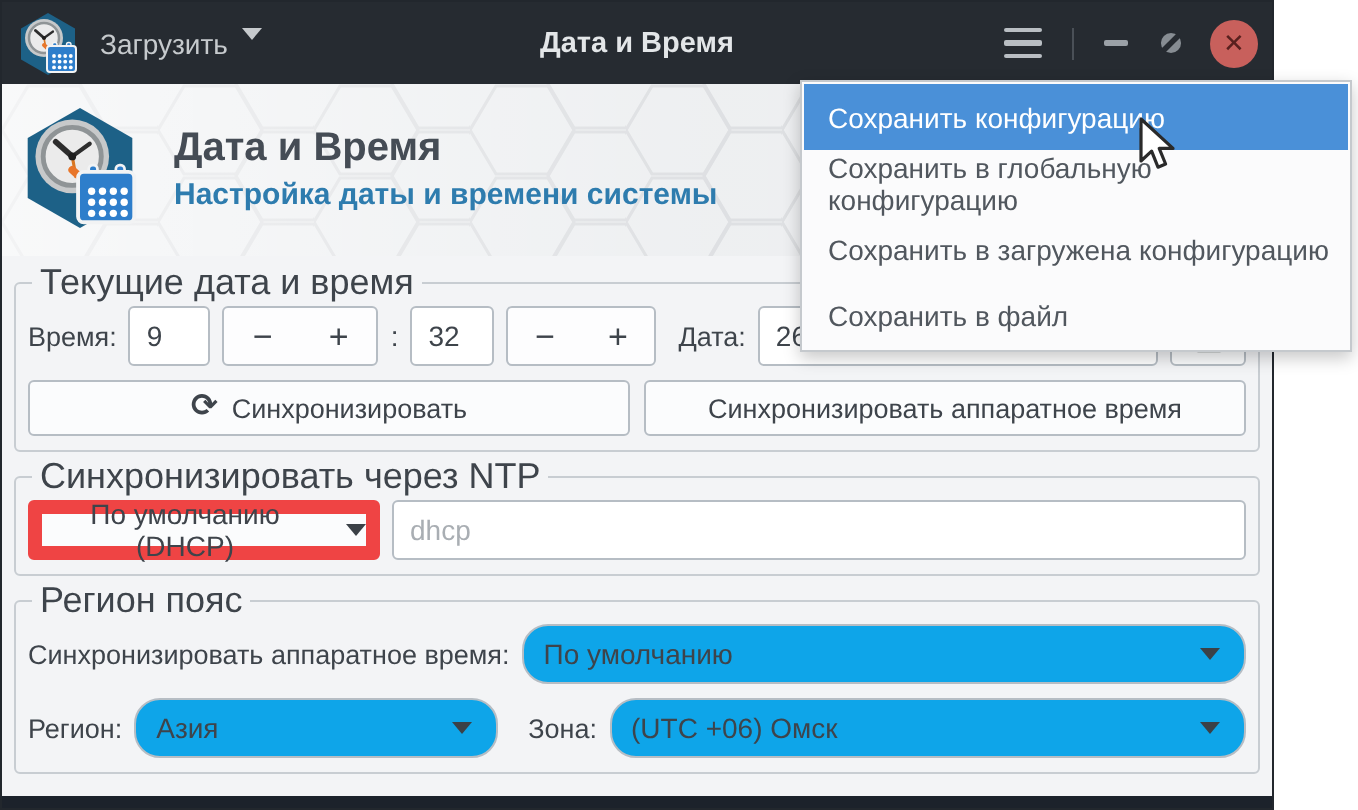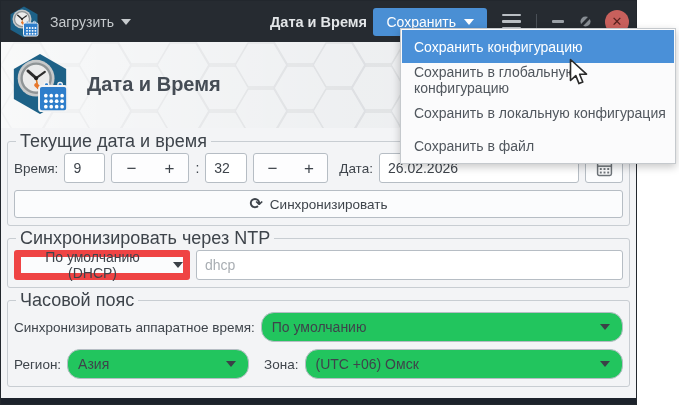--- a/index.html
+++ b/index.html
@@ -9,21 +9,21 @@
 
   
   .window { position:absolute; left:0; top:0; width:637px; height:405px;
             border:1px solid #22272d; background:#f3f4f6; }
 
   
   .titlebar { height:41px; background:#262b31; display:flex; align-items:center;
               padding:0 7px; position:relative; }
   .tb-left { display:flex; align-items:center; gap:10px; }
   .app-icon { width:32px; height:32px; }
-  .load-btn { display:flex; align-items:center; gap:7px; color:#c6cacd; font-size:14px; cursor:default; }
+  .load-btn { display:flex; align-items:flex-start; gap:7px; color:#c6cacd; font-size:14px; cursor:default; }
   .caret { width:0; height:0; border-left:5px solid transparent; border-right:5px solid transparent;
            border-top:6px solid currentColor; display:inline-block; }
   .tb-title { position:absolute; left:0; right:0; text-align:center; color:#e3e6e8;
               font-size:14.5px; font-weight:bold; pointer-events:none; }
   .tb-right { margin-left:auto; display:flex; align-items:center; gap:13px; position:relative; }
   .save-btn { background:#4a8fd4; color:#ffffff; border:none; border-radius:3px;
               height:28px; padding:0 13px; font-size:14px; display:flex; align-items:center; gap:8px;
               font-family:inherit; }
   .hamburger { display:flex; flex-direction:column; gap:4px; padding:2px; }
   .hamburger span { width:19px; height:2.5px; background:#b9bec3; border-radius:1px; }
@@ -66,31 +66,31 @@
   .btnrow { margin-top:7px; display:flex; gap:7px; }
   .btn { flex:1; height:28px; background:#fbfcfd; border:1px solid #b6bdc4; border-radius:3px;
          font-size:13.5px; color:#3e444b; display:flex; align-items:center; justify-content:center;
          gap:7px; font-family:inherit; }
   .sync-glyph { font-size:16px; font-weight:bold; line-height:1; }
   .dd-btn { height:30px; width:176px; background:#fbfcfd; border:7px solid #ef4444; border-radius:3px;
             font-size:14px; color:#3e444b; display:flex; align-items:center; justify-content:center;
             gap:9px; font-family:inherit; flex:none; }
   .dd-btn .caret, .combo .caret { border-top-color:#3b4147; }
   .tbox::placeholder { color:#a9aeb3; }
-  .combo { background:#22c55e; border:1px solid #b6bdc4; border-radius:13px; height:30px;
+  .combo { background:#0ea5e9; border:1px solid #b6bdc4; border-radius:13px; height:30px;
            display:flex; align-items:center; padding:0 12px 0 10px; font-size:14px; color:#3e444b; }
   .combo .caret { margin-left:auto; }
   .grow { flex:1; }
   .mt { margin-top:7px; }
 
   
   .footer { position:absolute; left:0; right:0; bottom:0; height:6px; background:#1c222b; }
 
   
-  .menu { position:absolute; left:400px; top:28px; width:276px; background:#fbfbfc;
+  .menu { position:absolute; left:400px; top:40px; width:276px; background:#fbfbfc;
           border:1px solid #c5c9cd; box-shadow:0 3px 8px rgba(0,0,0,0.22); z-index:10; padding:1px; }
   .menu-item { height:33px; display:flex; align-items:center; padding-left:12px; font-size:14px;
                color:#51575e; }
   .menu-item.hl { background:#4a90d8; color:#ffffff; }
 
   .cursor { position:absolute; left:566px; top:57px; z-index:20; pointer-events:none; }
 </style>
 </head>
 <body>
 
@@ -135,24 +135,20 @@
         <svg class="app-icon">
             <use href="#appicon"></use>
           </svg>
         <div class="load-btn">
           <span>Загрузить</span>
           <span class="caret"></span>
         </div>
       </div>
       <div class="tb-title">Дата и Время</div>
       <div class="tb-right">
-        <button class="save-btn">
-          <span>Сохранить</span>
-          <span class="caret"></span>
-        </button>
         <div class="hamburger">
           <span></span>
             <span></span>
             <span></span>
         </div>
         <div class="tb-sep"></div>
         <div>
             <div class="min-btn"></div>
           </div>
         <div class="restore-btn">
@@ -187,20 +183,21 @@
         <rect width="100%" height="100%" fill="#eceef0"></rect>
         <rect width="100%" height="100%" fill="url(#hexpat)"></rect>
         <rect width="100%" height="100%" fill="url(#hexfade)"></rect>
       </svg>
       <div class="hgroup">
         <svg class="big-icon">
             <use href="#appicon"></use>
           </svg>
         <div>
           <div class="h-title">Дата и Время</div>
+          <div class="h-sub">Настройка даты и времени системы</div>
         </div>
       </div>
     </div>
 
     <div class="content">
 
       <fieldset>
         <legend>Текущие дата и время</legend>
         <div class="row">
           <span class="lbl">Время:</span>
@@ -230,36 +227,39 @@
                   <rect x="10.6" y="10.9" width="1.8" height="1.8"></rect>
               </g>
             </svg>
           </div>
         </div>
         <div class="btnrow">
           <button class="btn">
             <span class="sync-glyph">⟳</span>
             <span>Синхронизировать</span>
           </button>
+          <button class="btn">
+            <span>Синхронизировать аппаратное время</span>
+          </button>
         </div>
       </fieldset>
 
       <fieldset>
         <legend>Синхронизировать через NTP</legend>
         <div class="row">
           <button class="dd-btn">
             <span>По умолчанию (DHCP)</span>
             <span class="caret"></span>
           </button>
           <input class="tbox grow" placeholder="dhcp" style="">
         </div>
       </fieldset>
 
       <fieldset>
-        <legend>Часовой пояс</legend>
+        <legend>Регион пояс</legend>
         <div class="row">
           <span class="lbl">Синхронизировать аппаратное время:</span>
           <div class="combo grow">
             <span>По умолчанию</span>
             <span class="caret"></span>
           </div>
         </div>
         <div class="row mt">
           <span class="lbl">Регион:</span>
           <div class="combo" style="width:182px">
@@ -280,21 +280,21 @@
   </div>
 
   <div class="menu">
     <div class="menu-item hl">
       <span>Сохранить конфигурацию</span>
     </div>
     <div class="menu-item">
       <span>Сохранить в глобальную конфигурацию</span>
     </div>
     <div class="menu-item">
-      <span>Сохранить в локальную конфигурация</span>
+      <span>Сохранить в загружена конфигурацию</span>
     </div>
     <div class="menu-item">
       <span>Сохранить в файл</span>
     </div>
   </div>
 
   <svg class="cursor" width="23" height="30" viewBox="0 0 23 30">
     <path d="M4.5,2.5 L4.5,23.5 L9.8,18.6 L13,26.6 L16.8,25 L13.6,17.2 L20.5,17.2 Z" fill="#ffffff" stroke="#2a2a2a" stroke-width="1.6" stroke-linejoin="round"></path>
   </svg>
 

